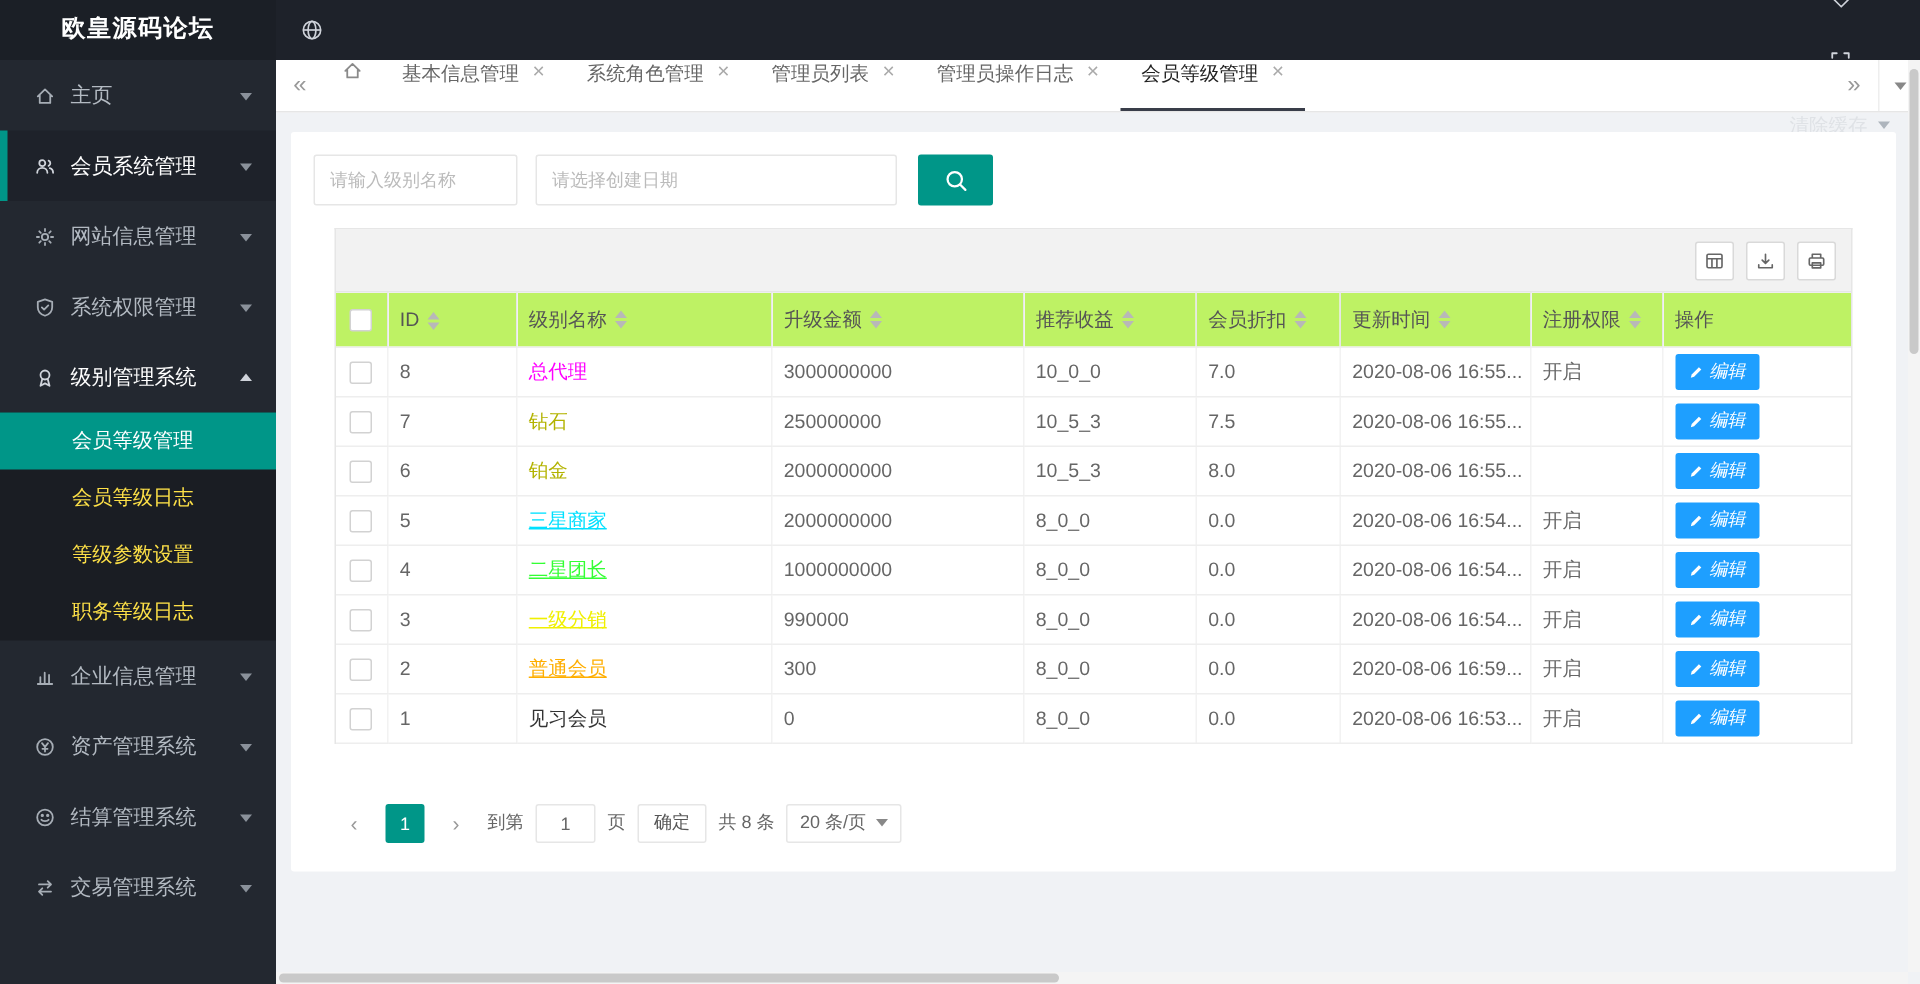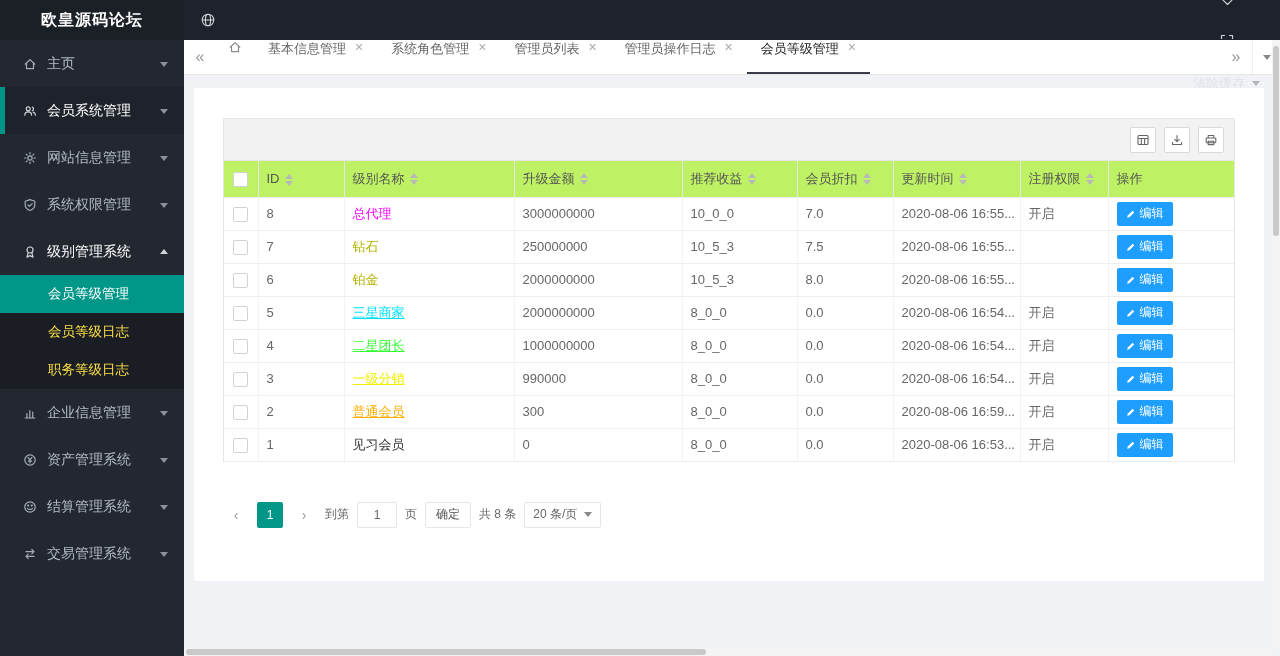--- a/index.html
+++ b/index.html
@@ -64,21 +64,21 @@
   th { background:#bef264; border-right:1px solid #e6e6e6; height:36px; color:#555; }
   th:last-child, td:last-child { border-right:none; }
   .c-check { text-align:center; padding:0; }
   .checkbox { display:inline-block; width:15px; height:15px; border:1px solid #d2d2d2; border-radius:2px; background:#fff; vertical-align:middle; cursor:pointer; }
   .sort { display:inline-flex; flex-direction:column; margin-left:5px; vertical-align:middle; cursor:pointer; }
   .sort i { width:0; height:0; border-left:4px solid transparent; border-right:4px solid transparent; }
   .sort .up { border-bottom:5px solid #b8b8b8; margin-bottom:2px; }
   .sort .down { border-top:5px solid #b8b8b8; }
   .lvl { text-decoration:none; cursor:pointer; }
   .lvl.u { text-decoration:underline; }
-  .edit-btn { background:#1e9fff; color:#fff; border:none; border-radius:2px; height:24px; padding:0 9px; font-size:12px; cursor:pointer; display:inline-flex; align-items:center; gap:4px; font-family:inherit; }
+  .edit-btn { background:#1e9fff; color:#fff; border:none; border-radius:2px; height:24px; padding:0 9px; font-size:12px; cursor:pointer; display:inline-flex; align-items:center; gap:4px; font-family:inherit;font-style:italic; }
 
   
   .pagination { display:flex; align-items:center; margin:40px 14px 0 14px; gap:8px; font-size:12px; color:#666; }
   .page-btn { min-width:26px; height:26px; display:inline-flex; align-items:center; justify-content:center; color:#999; font-size:14px; cursor:pointer; }
   .page-btn.current { background:#009688; color:#fff; border-radius:2px; font-size:12px; }
   .page-input { width:40px; height:26px; border:1px solid #e6e6e6; border-radius:2px; text-align:center; font-size:12px; color:#666; outline:none; font-family:inherit; }
   .confirm-btn { height:26px; padding:0 10px; background:#fff; border:1px solid #e6e6e6; border-radius:2px; font-size:12px; color:#555; cursor:pointer; font-family:Liberation Mono, monospace; }
   .page-size-select { height:26px; border:1px solid #e6e6e6; border-radius:2px; background:#fff; display:inline-flex; align-items:center; padding:0 8px; cursor:pointer; }
   .page-size-select .caret-down { border-top-color:#888; }
 
@@ -150,20 +150,23 @@
       <span class="nav-label">级别管理系统</span>
       <span class="nav-caret up"></span>
     </div>
 
     <div class="submenu">
       <div class="submenu-item active">
           <span>会员等级管理</span>
         </div>
       <div class="submenu-item">
           <span>会员等级日志</span>
+        </div>
+      <div class="submenu-item">
+          <span>等级参数设置</span>
         </div>
       <div class="submenu-item">
           <span>职务等级日志</span>
         </div>
     </div>
 
     <div class="nav-item">
       <span class="nav-icon">
           <svg width="14" height="14" viewBox="0 0 14 14" fill="none" stroke="#a6adb5" stroke-width="1.2" stroke-linecap="round">
             <path d="M2.2 12 H11.8 M3.9 12 V7.5 M6.8 12 V4.5 M9.7 12 V6"></path>
@@ -299,20 +302,30 @@
         <span class="tab-nav-btn">»</span>
         <span class="tab-dropdown">
             <i class="caret-down"></i>
           </span>
       </div>
     </div>
 
     <div class="content">
       <div class="card">
 
+        <div class="search-row">
+          <input class="search-input input-name" placeholder="请输入级别名称" style="">
+          <input class="search-input input-date" placeholder="请选择创建日期" style="">
+          <button class="search-btn">
+              <svg width="17" height="17" viewBox="0 0 17 17" fill="none" stroke="#fff" stroke-width="1.5" stroke-linecap="round">
+                <circle cx="7.5" cy="7.5" r="4.8"></circle>
+                <path d="M11.2 11.2 L14.6 14.6"></path>
+              </svg>
+            </button>
+        </div>
 
         <div class="table-wrap">
           <div class="table-toolbar">
             <span class="tool-btn">
                 <svg width="14" height="14" viewBox="0 0 14 14" fill="none" stroke="#666" stroke-width="1.1">
                   <rect x="2" y="2.5" width="10" height="9" rx="1"></rect>
                   <path d="M2 5.5 H12 M5.3 5.5 V11.5 M8.6 5.5 V11.5"></path>
                 </svg>
               </span>
             <span class="tool-btn">

